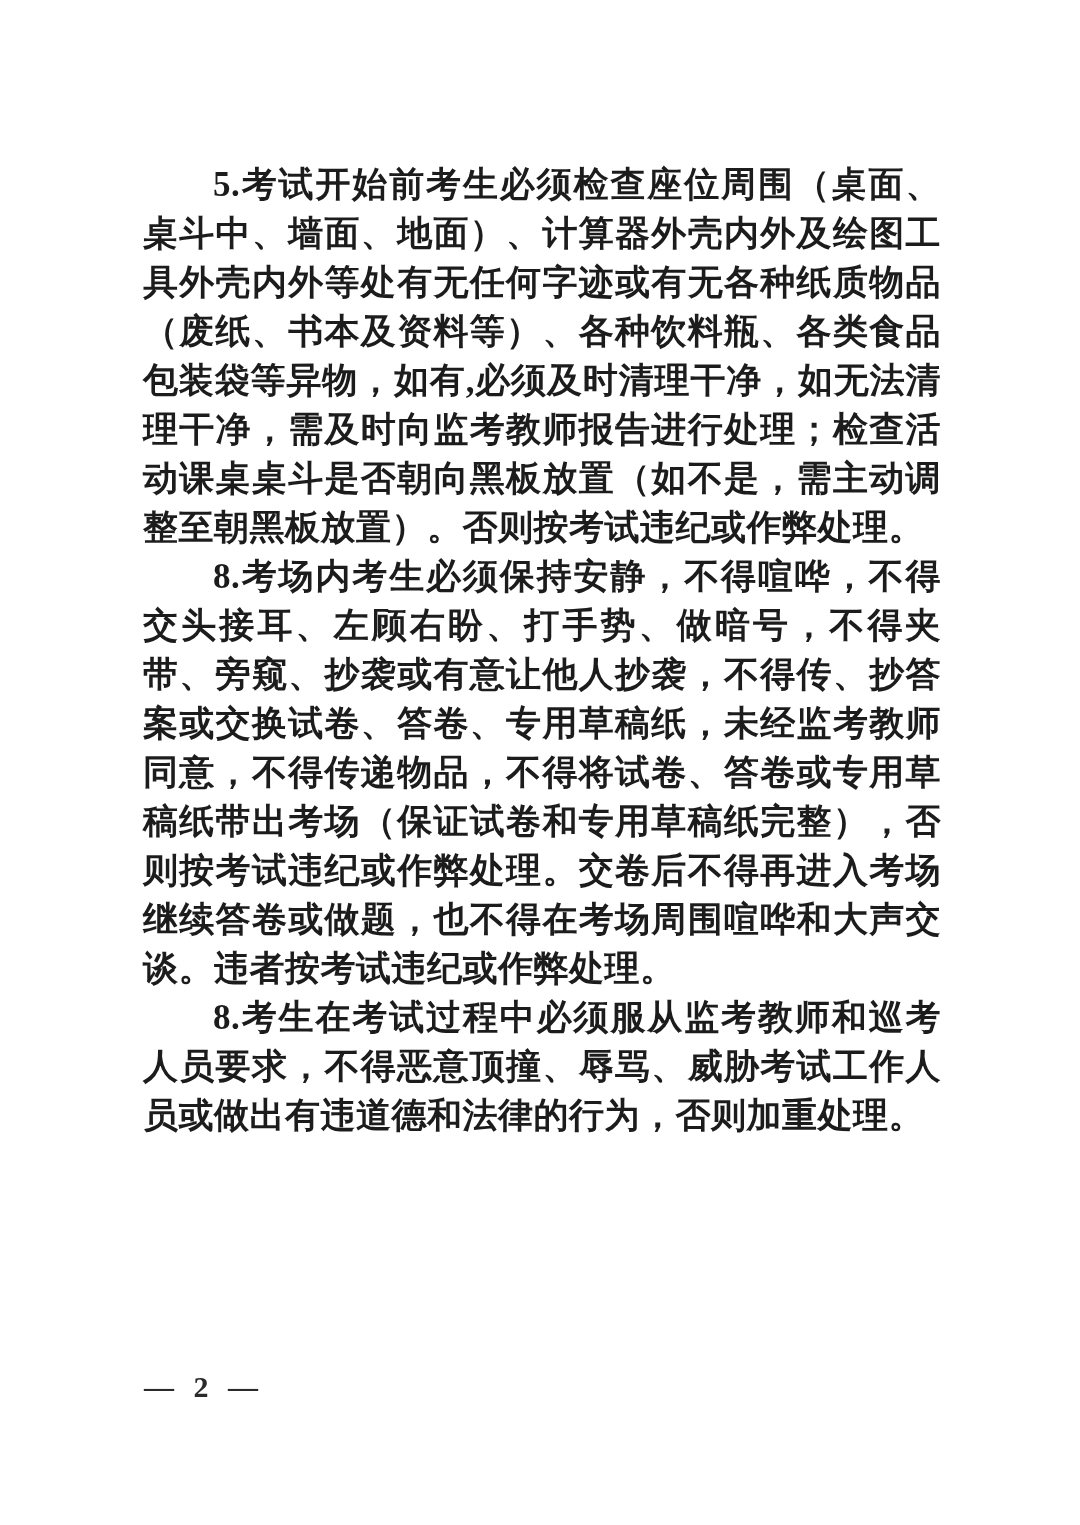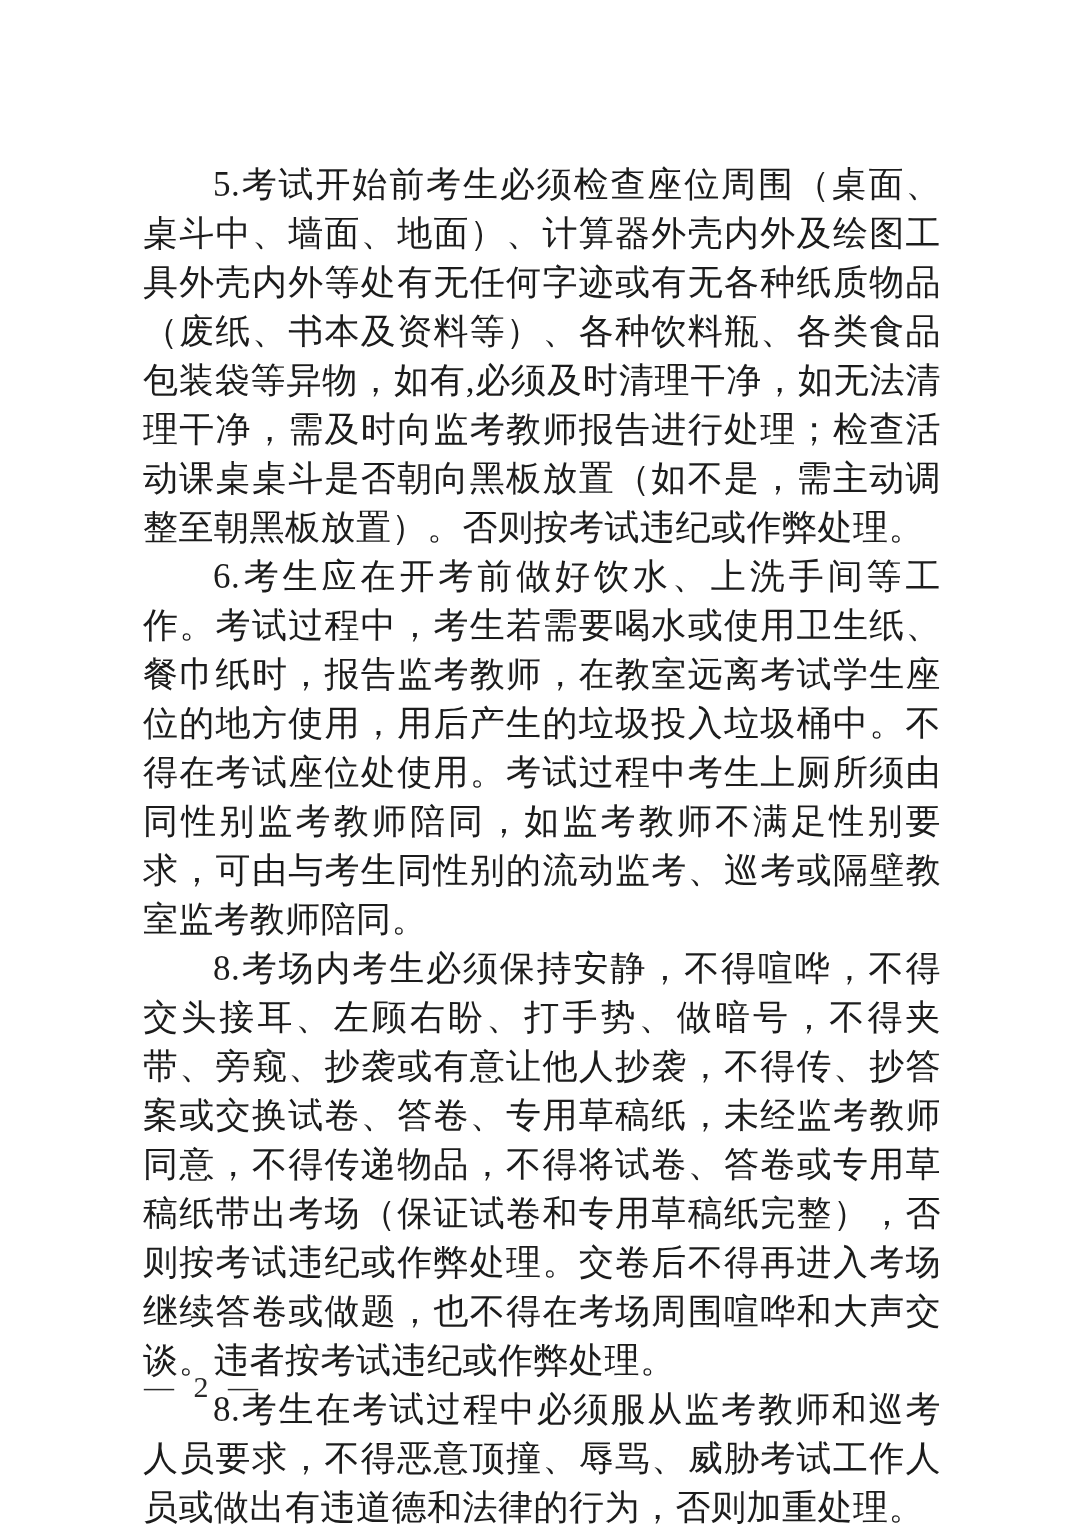--- a/index.html
+++ b/index.html
@@ -11,20 +11,21 @@
     height: 1525px;
     background: #ffffff;
     overflow: hidden;
   }
   .page {
     position: relative;
     width: 1080px;
     height: 1525px;
     background: #ffffff;
     font-family: "Liberation Serif", "DejaVu Serif", serif;
+    font-weight: bold;
   }
   .content {
     position: absolute;
     left: 143px;
     top: 160px;
     width: 798px;
   }
   .content p {
     margin: 0;
     padding: 0;
@@ -47,18 +48,17 @@
     letter-spacing: 6px;
     font-family: "Liberation Serif", "DejaVu Serif", serif;
   }
 </style>
 </head>
 <body>
 
 <div class="page">
   <div class="content">
     <p>5.考试开始前考生必须检查座位周围（桌面、桌斗中、墙面、地面）、计算器外壳内外及绘图工具外壳内外等处有无任何字迹或有无各种纸质物品（废纸、书本及资料等）、各种饮料瓶、各类食品包装袋等异物，如有,必须及时清理干净，如无法清理干净，需及时向监考教师报告进行处理；检查活动课桌桌斗是否朝向黑板放置（如不是，需主动调整至朝黑板放置）。否则按考试违纪或作弊处理。</p>
-    <p>6.考生应在开考前做好饮水、上洗手间等工作。考试过程中，考生若需要喝水或使用卫生纸、餐巾纸时，报告监考教师，在教室远离考试学生座位的地方使用，用后产生的垃圾投入垃圾桶中。不得在考试座位处使用。考试过程中考生上厕所须由同性别监考教师陪同，如监考教师不满足性别要求，可由与考生同性别的流动监考、巡考或隔壁教室监考教师陪同。</p>
     <p>8.考场内考生必须保持安静，不得喧哗，不得交头接耳、左顾右盼、打手势、做暗号，不得夹带、旁窥、抄袭或有意让他人抄袭，不得传、抄答案或交换试卷、答卷、专用草稿纸，未经监考教师同意，不得传递物品，不得将试卷、答卷或专用草稿纸带出考场（保证试卷和专用草稿纸完整），否则按考试违纪或作弊处理。交卷后不得再进入考场继续答卷或做题，也不得在考场周围喧哗和大声交谈。违者按考试违纪或作弊处理。</p>
     <p>8.考生在考试过程中必须服从监考教师和巡考人员要求，不得恶意顶撞、辱骂、威胁考试工作人员或做出有违道德和法律的行为，否则加重处理。</p>
   </div>
   <div class="page-number">— 2 —</div>
 </div>
 
 </body></html>

